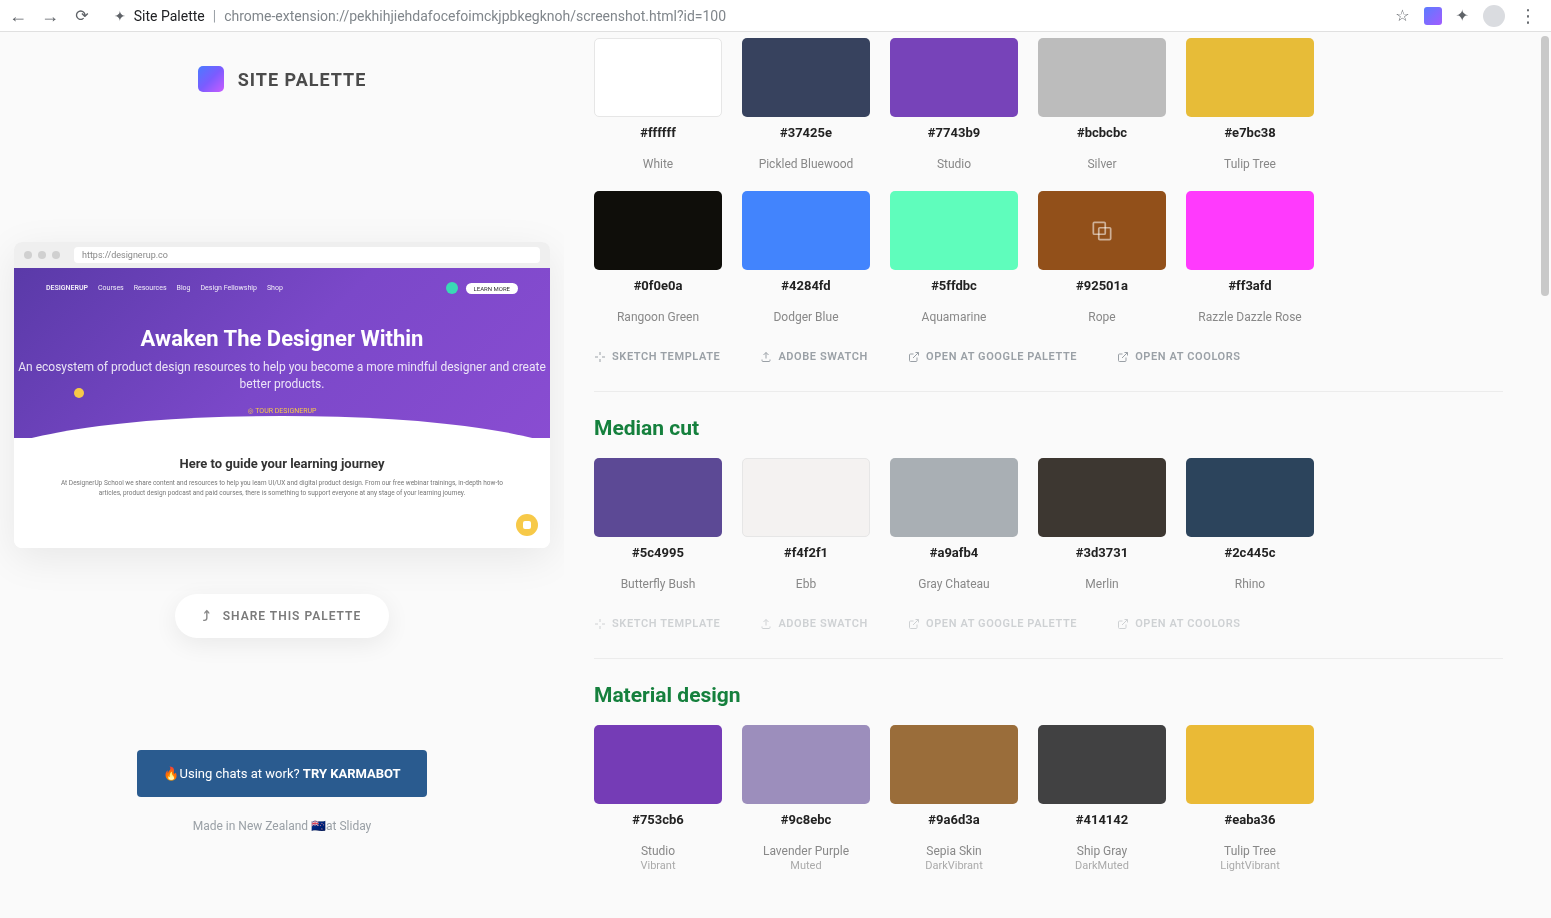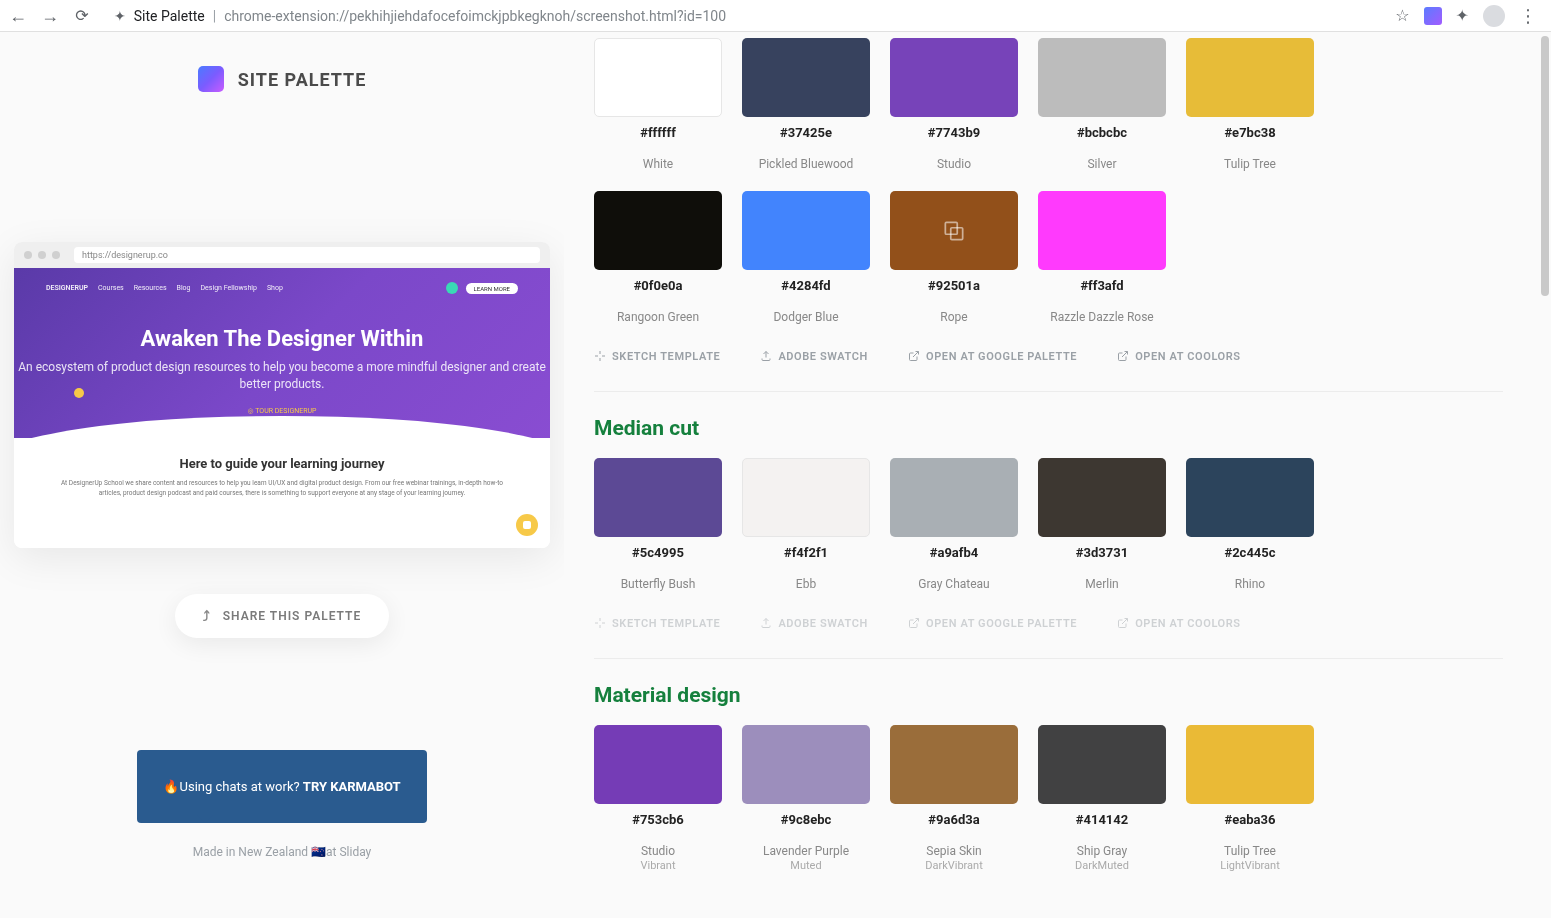--- a/index.html
+++ b/index.html
@@ -147,21 +147,21 @@
   font-size: 12px; font-weight: 600; letter-spacing: 1px;
   color: #7a7a7a; cursor: pointer;
 }
 .share-ic { color: #888; font-size: 14px; }
 
 
 .karmabot {
   margin-top: 112px;
   background: #2a5b8f;
   color: #fff;
-  padding: 29px 26px;
+  padding: 16px 26px;
   border-radius: 4px;
   font-size: 13px;
   position: relative;
 }
 .karmabot b { font-weight: 700; }
 .karmabot::after {
   content: ""; position: absolute; bottom: -8px; left: 60px;
   border: 8px solid transparent; border-top-color: #2a5b8f;
 }
 .footer-note {
@@ -190,21 +190,21 @@
   color: rgba(255,255,255,0.55);
 }
 .copy-overlay svg { width: 26px; height: 26px; }
 
 .action-row {
   display: flex; gap: 40px;
   font-size: 11px; font-weight: 600; letter-spacing: 0.6px;
   color: #9aa0a6; margin-bottom: 28px;
 }
 .action-row.dim { opacity: 0.45; }
-.action-link { display: flex; align-items: flex-start; gap: 6px; cursor: pointer; }
+.action-link { display: flex; align-items: flex-end; gap: 6px; cursor: pointer; }
 .action-link svg { width: 12px; height: 12px; }
 
 .section-sep { border-top: 1px solid #ececec; margin-bottom: 24px; }
 .section-h { font-size: 21px; font-weight: 700; color: #15803d; margin-bottom: 18px; }
 .swatch-sub { font-size: 11px; color: #aaa; margin-top: 1px; }
 
 .scrollbar-fake {
   position: fixed; right: 2px; top: 36px; width: 8px; height: 260px;
   background: #c9c9c9; border-radius: 4px;
 }
@@ -321,20 +321,25 @@
           <div class="swatch-box" style="background: rgb(15, 14, 10);"></div>
           <div class="swatch-hex">#0f0e0a</div>
           <div class="swatch-name">Rangoon Green</div>
         </div>
         <div class="swatch">
           <div class="swatch-box" style="background: rgb(66, 132, 253);"></div>
           <div class="swatch-hex">#4284fd</div>
           <div class="swatch-name">Dodger Blue</div>
         </div>
         <div class="swatch">
+          <div class="swatch-box" style="background: rgb(95, 253, 188);"></div>
+          <div class="swatch-hex">#5ffdbc</div>
+          <div class="swatch-name">Aquamarine</div>
+        </div>
+        <div class="swatch">
           <div class="swatch-box" style="background: rgb(146, 80, 26);">
             <div class="copy-overlay">
               <svg viewBox="0 0 24 24" fill="none" stroke="currentColor" stroke-width="1.6">
                 <rect x="9" y="9" width="11" height="11" rx="1"></rect>
                 <rect x="4" y="4" width="11" height="11" rx="1"></rect>
               </svg>
             </div>
           </div>
           <div class="swatch-hex">#92501a</div>
           <div class="swatch-name">Rope</div>

